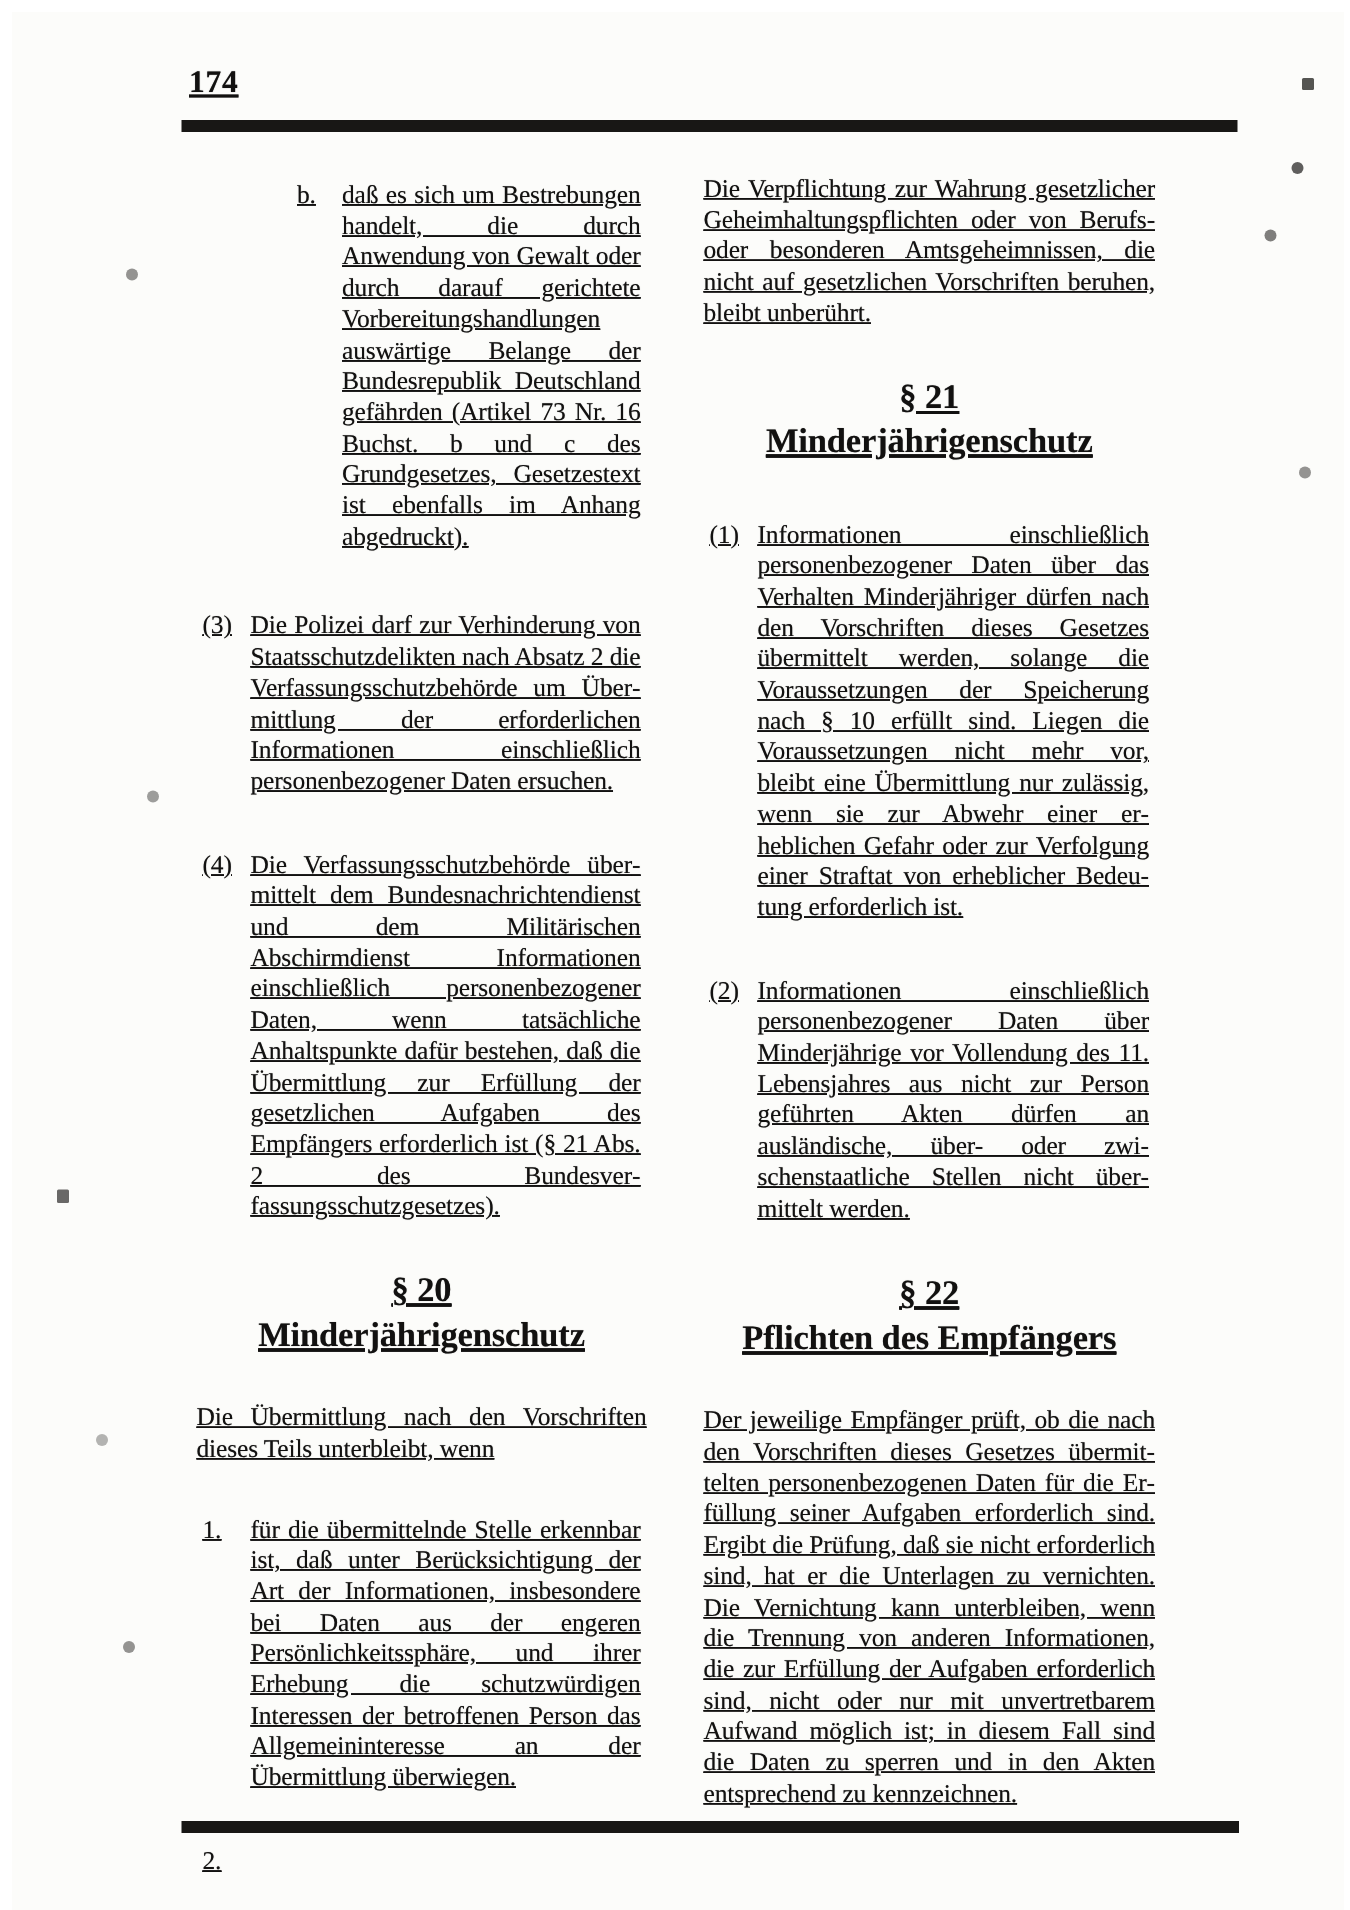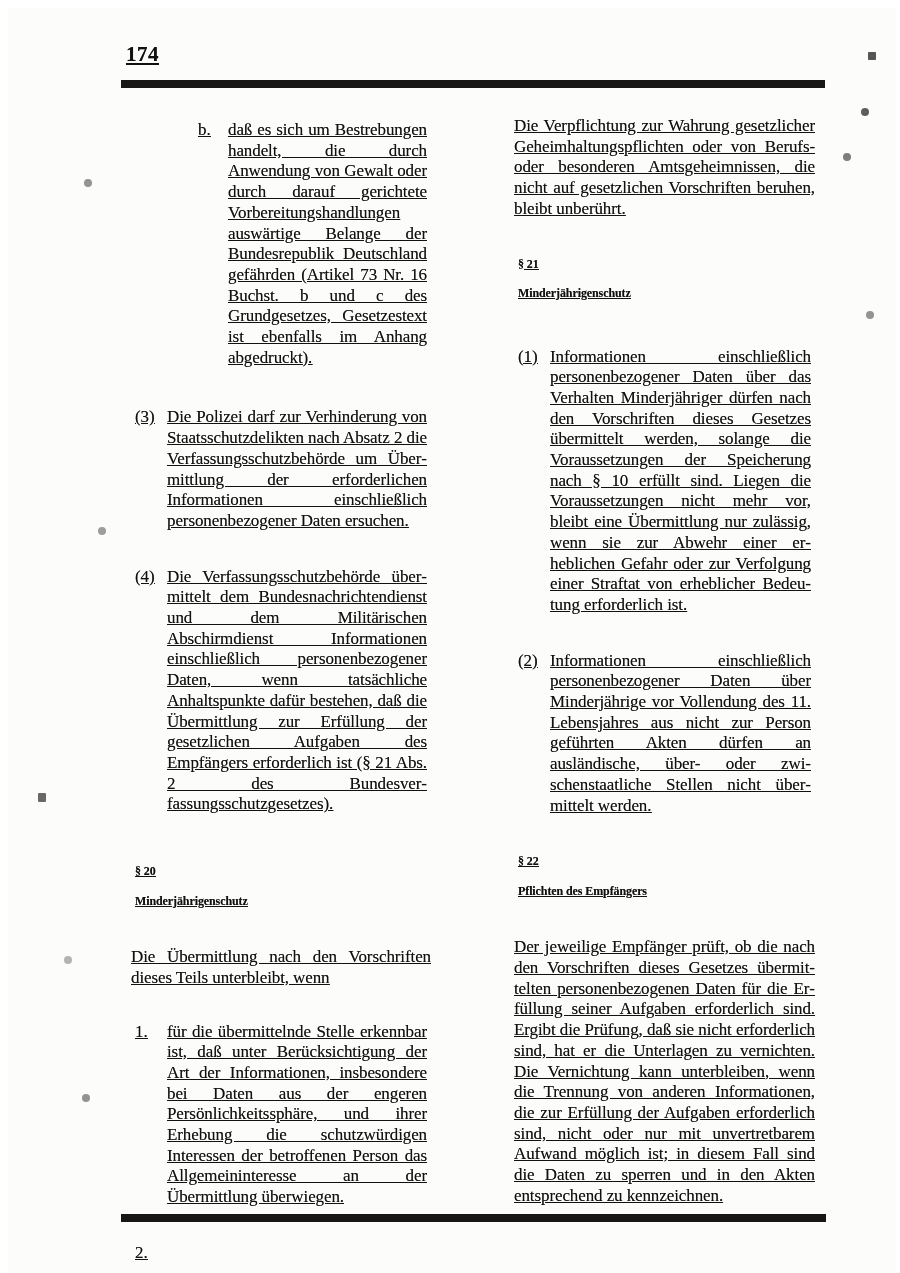--- a/index.html
+++ b/index.html
@@ -19,33 +19,33 @@
   .rule-top    { left:113px; top:72px;  width:704px; height:3px; }
   .rule-bottom { left:113px; top:1206px; width:705px; height:2px; }
 
   .col {
     position:absolute; top:100px;
     font-size:17px; line-height:20.7px; text-align:justify;
     text-shadow:0 0 .5px rgba(15,15,15,.55);
     letter-spacing:-0.1px;
   }
   .col-left  { left:115px; width:316px; }
-  .col-right { left:498px; width:317px; }
+  .col-right { left:453px; width:317px; }
 
   .hang { display:flex; }
   .hang > .lbl { flex:0 0 32px; }
   .hang > .txt { flex:1; }
 
   .item-b { display:flex; margin-left:63px; }
   .item-b > .lbl { flex:0 0 30px; }
   .item-b > .txt { flex:1; }
 
-  .sec-head { font-weight:bold; font-size:12px; line-height:21.5px; }
+  .sec-head { text-align:center; font-weight:bold; font-size:23px; line-height:21.5px; }
 
-  .m17{margin-top:30px} .m19{margin-top:19px} .m21{margin-top:21px}
+  .m17{margin-top:18px} .m19{margin-top:19px} .m21{margin-top:21px}
   .m22{margin-top:22px} .m23{margin-top:23px} .m26{margin-top:26px}
 
   .speck { position:absolute; background:#2b2a28; border-radius:50%; }
 </style>
 </head>
 <body>
 
 <div class="page">
 
   <div class="pagenum">174</div>

